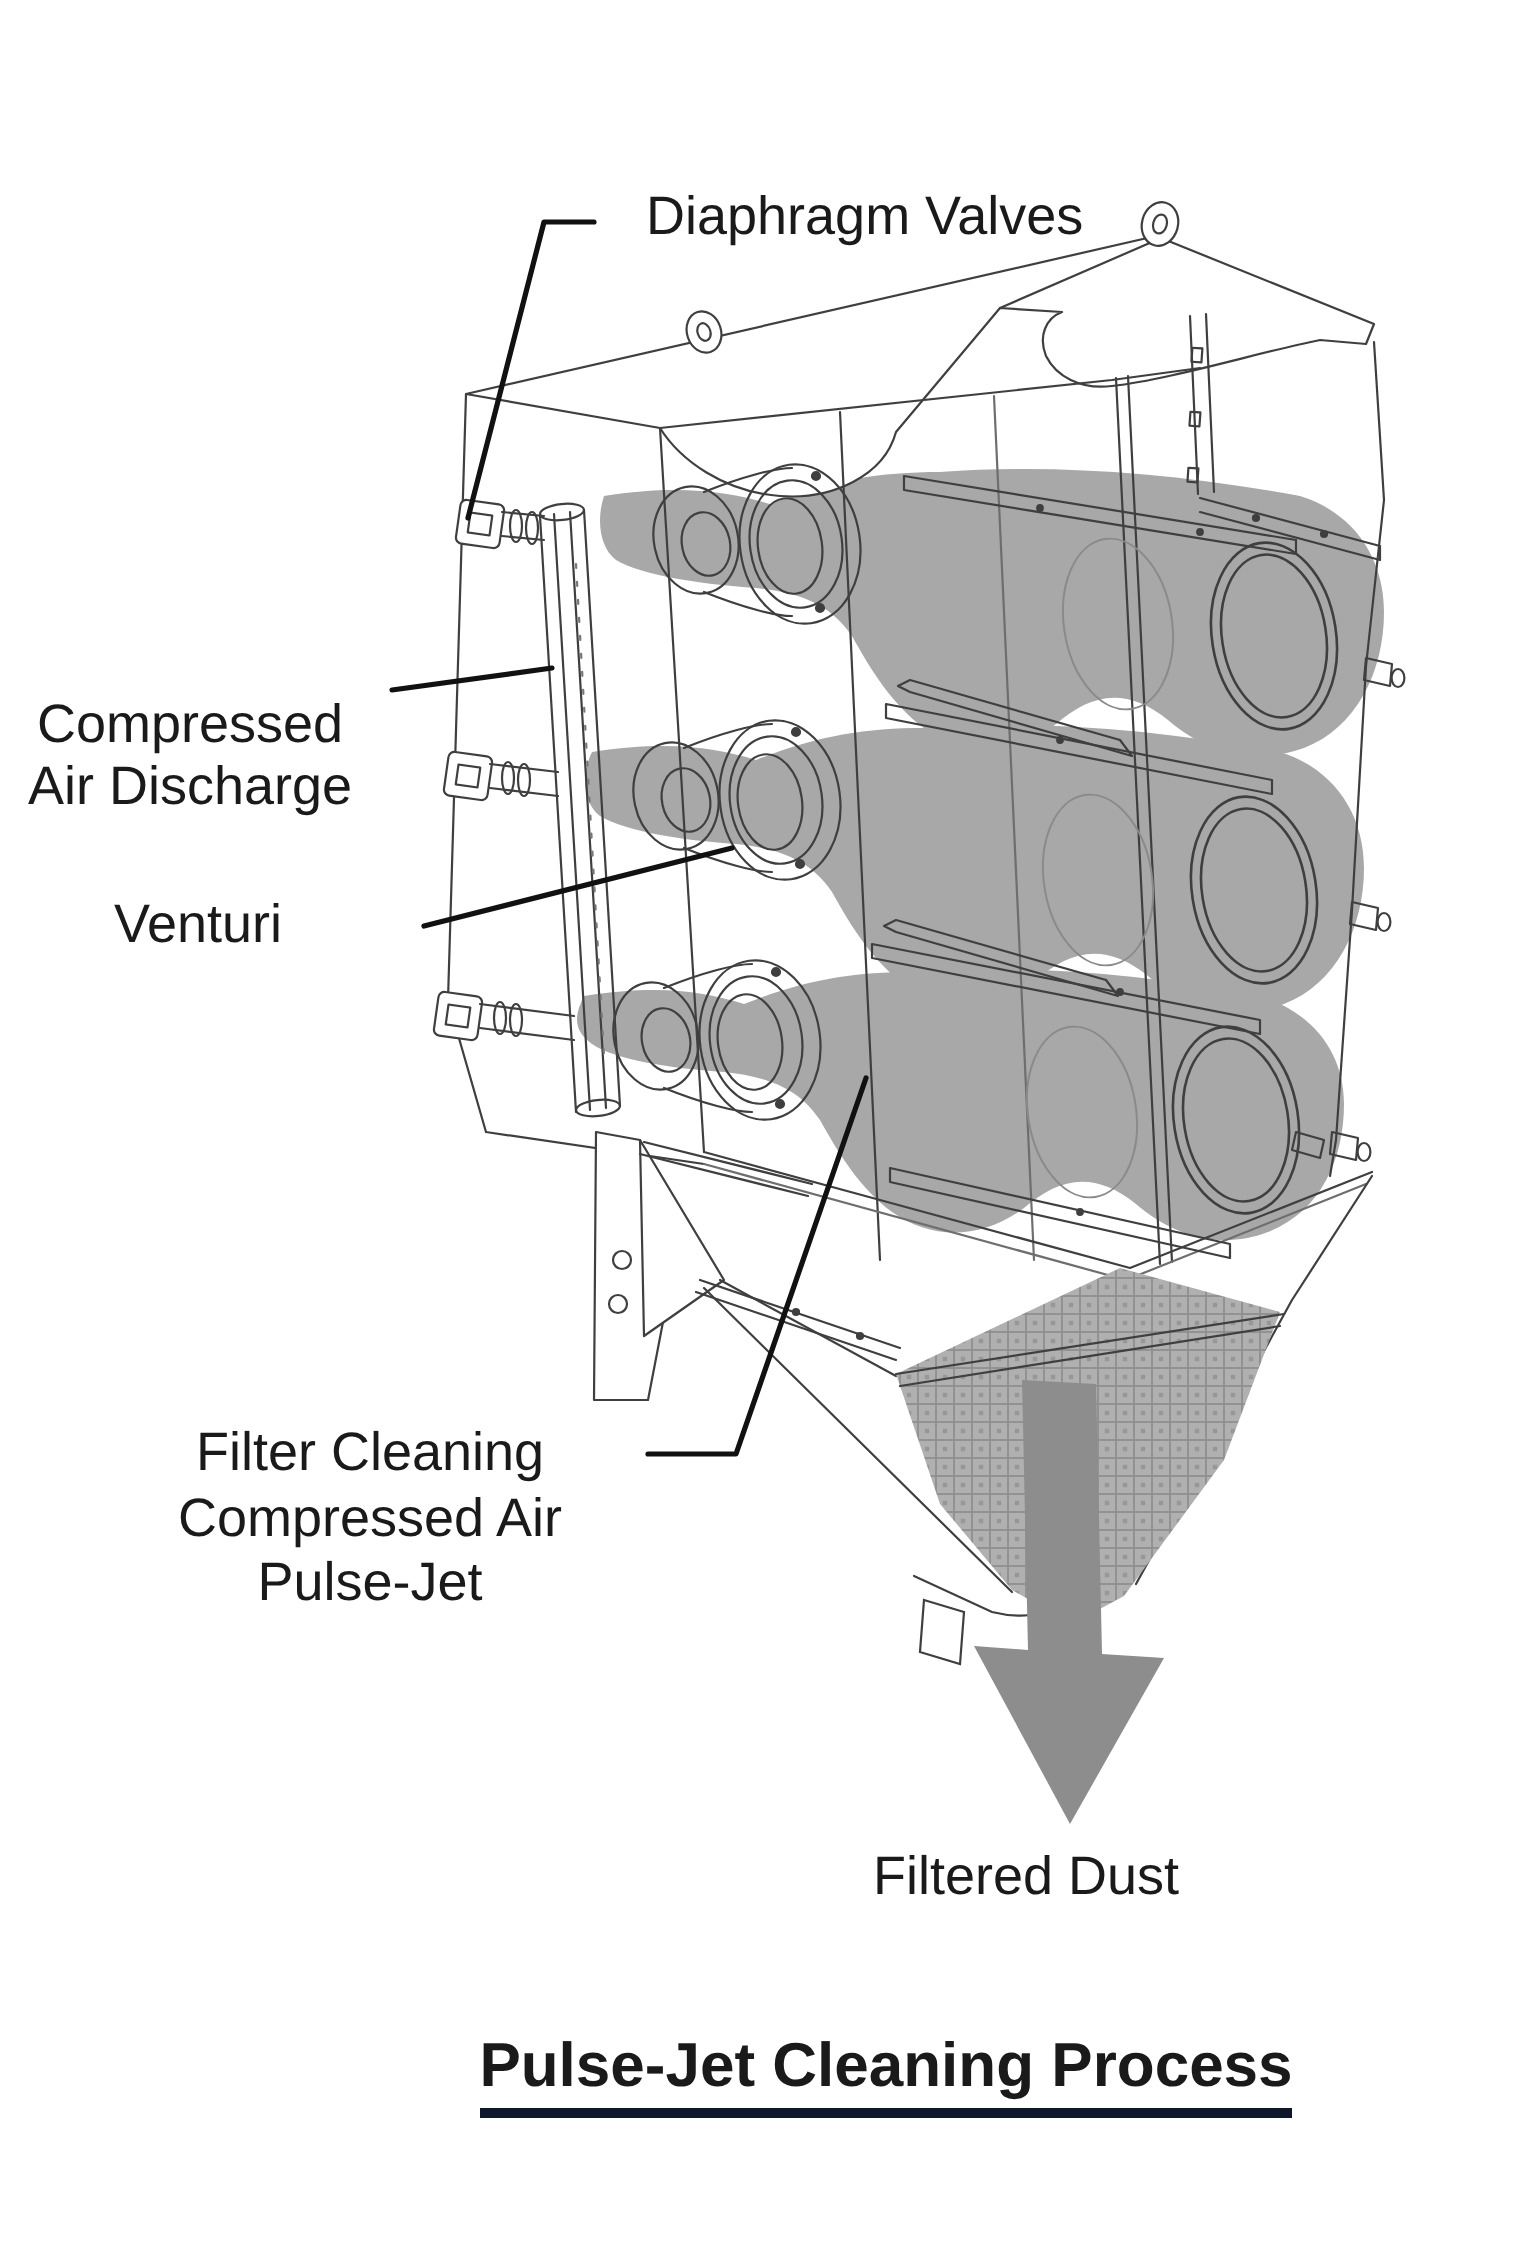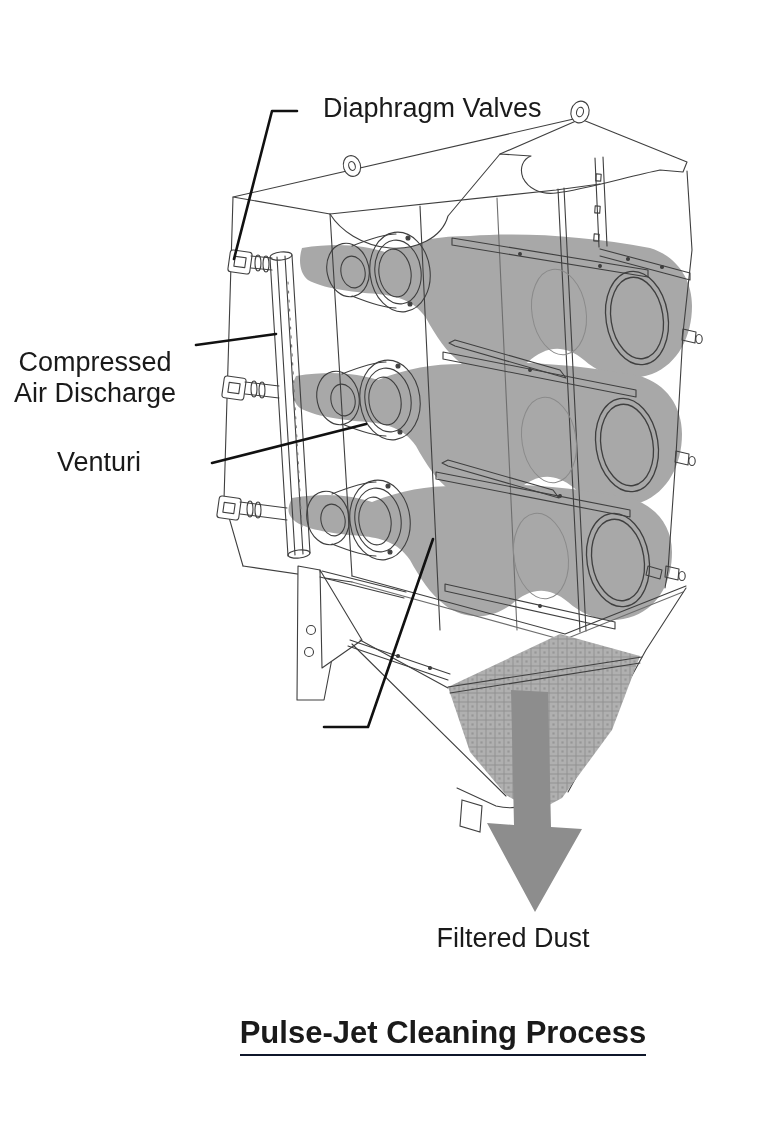--- a/index.html
+++ b/index.html
@@ -16,21 +16,21 @@
   #lbl-diaphragm{left:323px;top:93px;}
   #lbl-manifold{left:0px;top:326px;width:190px;margin-top:21px;}
   #lbl-venturi{left:0px;top:447px;width:198px;}
   #lbl-pulsejet{left:58px;top:710px;width:254px;line-height:32.5px;}
   #lbl-discharge{left:384px;top:921px;width:258px;line-height:35px;}
   #diagram-title{
     position:absolute;left:210px;top:1015px;width:466px;text-align:center;
     font-size:31px;font-weight:bold;
   }
   #diagram-title span{
-    display:inline-block;border-bottom:2px solid #0f172a;padding-bottom:3px;
+    display:inline-block;border-bottom:5px solid #0f172a;padding-bottom:3px;
   }
 </style>
 </head>
 <body>
 
 <div class="stage">
 
   <svg width="768" height="1126" viewBox="0 0 768 1126">
     <defs>
       <pattern id="hatch" width="9" height="9" patternUnits="userSpaceOnUse">
@@ -251,20 +251,25 @@
 
   <div class="lbl" id="lbl-diaphragm">Diaphragm Valves</div>
 
   <div class="lbl center" id="lbl-manifold">
     <div>Compressed</div>
     <div>Air Discharge</div>
   </div>
 
   <div class="lbl center" id="lbl-venturi">Venturi</div>
 
+  <div class="lbl center" id="lbl-pulsejet">
+    <div>Filter Cleaning</div>
+    <div>Compressed Air</div>
+    <div>Pulse-Jet</div>
+  </div>
 
   <div class="lbl center" id="lbl-discharge">
     <div>Filtered Dust</div>
   </div>
 
   <div id="diagram-title">
     <span>Pulse-Jet Cleaning Process</span>
   </div>
 
 </div>

